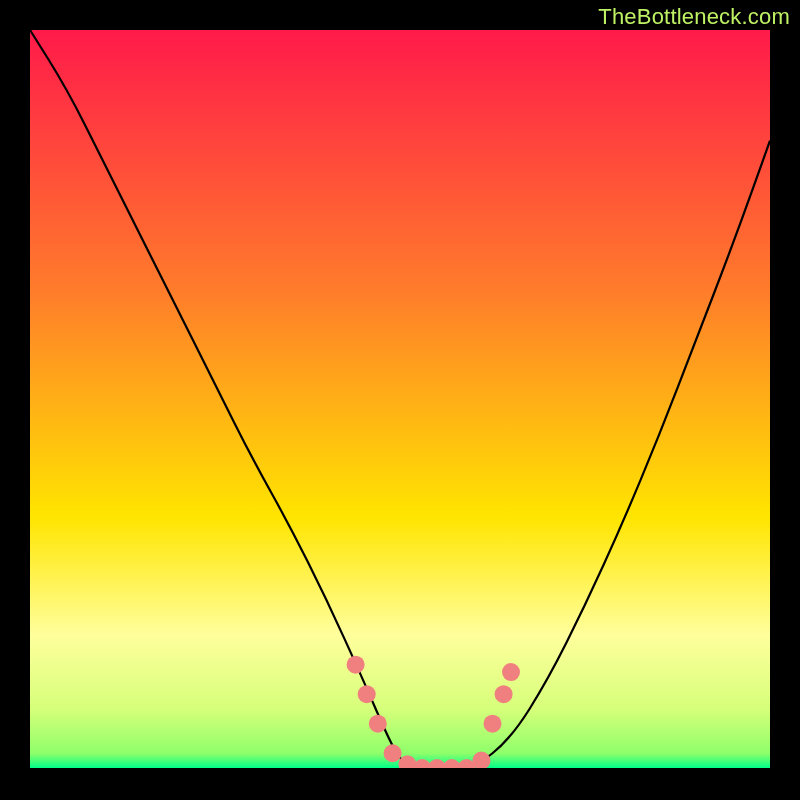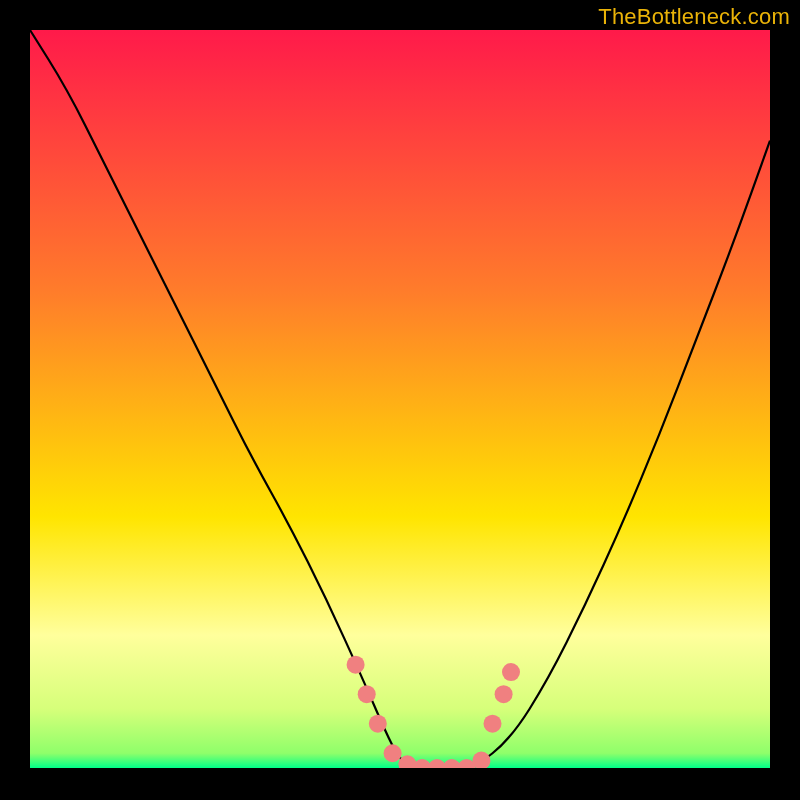--- a/index.html
+++ b/index.html
@@ -13,21 +13,21 @@
   }
   #stage {
     position: relative;
     width: 800px;
     height: 800px;
   }
   #watermark {
     position: absolute;
     top: 4px;
     right: 10px;
-    color: #eab308;
+    color: #bef264;
     font-size: 22px;
     font-weight: 500;
     z-index: 3;
     letter-spacing: 0.2px;
   }
   svg {
     display: block;
   }
 </style>
 </head>

